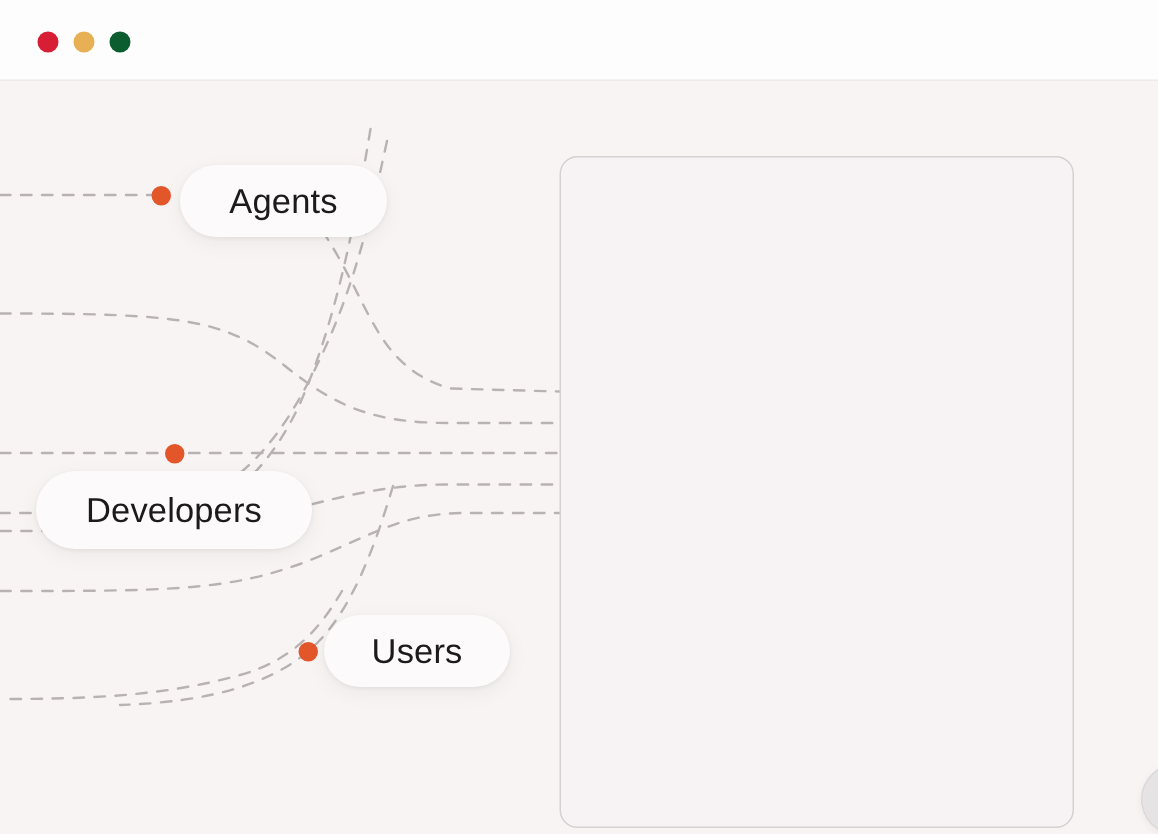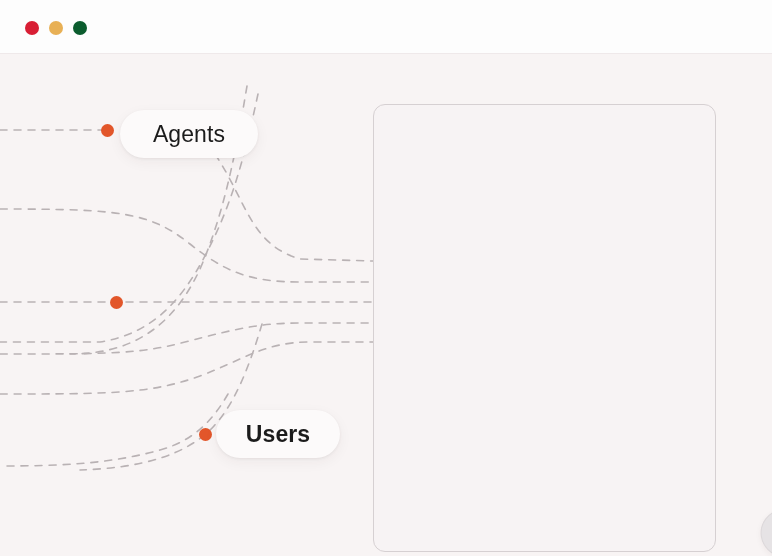--- a/index.html
+++ b/index.html
@@ -73,21 +73,21 @@
     background: #fcfafa;
     border-radius: 999px;
     color: #1b1b1b;
     font-size: 23px;
     letter-spacing: 0.1px;
     white-space: nowrap;
     box-shadow: 0 1px 3px rgba(60,40,40,0.07), 0 4px 14px rgba(60,40,40,0.05);
   }
   #pill-agents     { left: 120px; top: 56px;  width: 138px; height: 48px; }
   #pill-developers { left: 24px;  top: 260px; width: 184px; height: 52px; }
-  #pill-users      { left: 216px; top: 356px; width: 124px; height: 48px; font-weight: bold; }
+  #pill-users      { left: 216px; top: 356px; width: 124px; height: 48px; }
 
   
   .node-dot {
     position: absolute;
     width: 13px;
     height: 13px;
     border-radius: 50%;
     background: #e2562a;
   }
   #node-agents     { left: 101px; top: 70px;  }
@@ -157,17 +157,20 @@
 
   </div>
 
   <div class="node-dot" id="node-agents"></div>
   <div class="node-dot" id="node-developers"></div>
   <div class="node-dot" id="node-users"></div>
 
   <div class="source-pill" id="pill-agents">
     <span>Agents</span>
   </div>
+  <div class="source-pill" id="pill-developers">
+    <span>Developers</span>
+  </div>
   <div class="source-pill" id="pill-users">
     <span>Users</span>
   </div>
 
 </div>
 
 </body></html>

